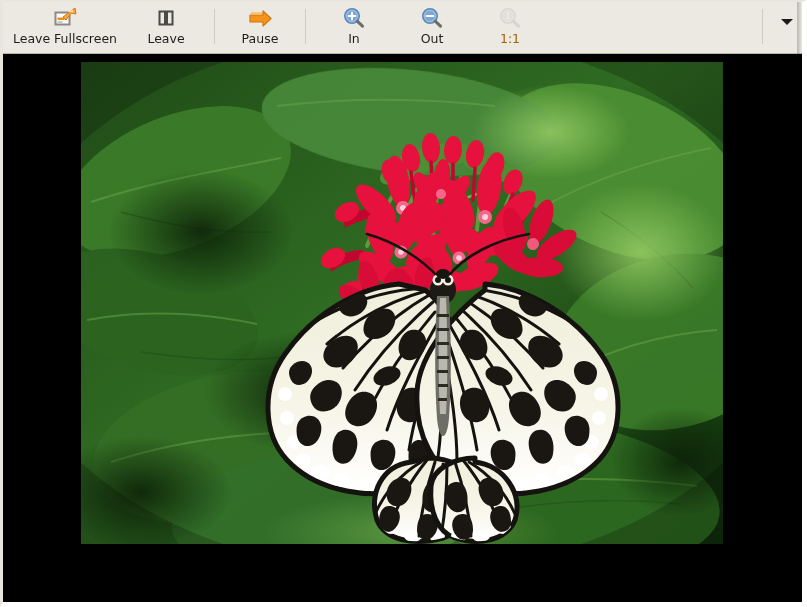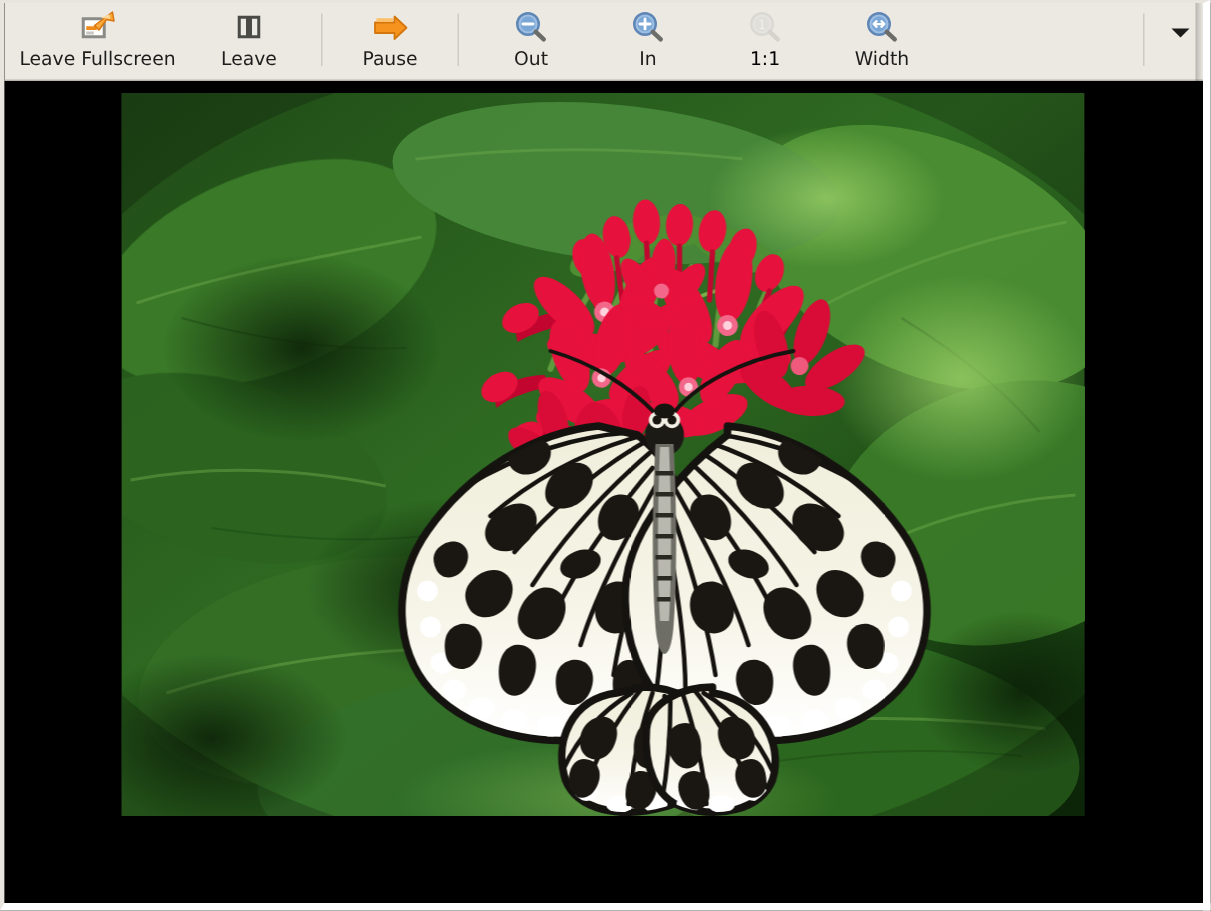--- a/index.html
+++ b/index.html
@@ -79,21 +79,21 @@
     align-items: center;
     justify-content: center;
   }
   .tb-label {
     margin-top: 3px;
     font-size: 12.5px;
     color: #1d1d1b;
     line-height: 14px;
     white-space: nowrap;
   }
-  .tb-button.disabled .tb-label { color: #000000; }
+  .tb-button.disabled .tb-label { color: #a16207; }
   .tb-sep {
     width: 1px;
     background: #cfcbc3;
     margin: 7px 9px 9px 9px;
     align-self: stretch;
   }
   .tb-spacer { flex: 1 1 auto; }
   #overflow-button {
     width: 30px;
     display: flex;
@@ -181,64 +181,52 @@
 
     <div class="tb-sep"></div>
 
     <div class="tb-group">
 
       <div class="tb-button">
         <div class="tb-icon">
           <svg width="24" height="22" viewBox="0 0 24 22">
             <circle cx="10" cy="9" r="7.2" fill="#9dbfe3" stroke="#5f86b5" stroke-width="1.6"></circle>
             <circle cx="10" cy="9" r="5" fill="#7ba7d7"></circle>
+            <path d="M10 5.6 L10 12.4 M6.6 9 L13.4 9" stroke="#ffffff" stroke-width="1.9" stroke-linecap="round"></path>
+            <path d="M15.2 14.2 L20.5 19.2" stroke="#6c6c68" stroke-width="3" stroke-linecap="round"></path>
+          </svg>
+        </div>
+        <div class="tb-label">In</div>
+      </div>
+
+      <div class="tb-button">
+        <div class="tb-icon">
+          <svg width="24" height="22" viewBox="0 0 24 22">
+            <circle cx="10" cy="9" r="7.2" fill="#9dbfe3" stroke="#5f86b5" stroke-width="1.6"></circle>
+            <circle cx="10" cy="9" r="5" fill="#7ba7d7"></circle>
             <path d="M6.6 9 L13.4 9" stroke="#ffffff" stroke-width="1.9" stroke-linecap="round"></path>
             <path d="M15.2 14.2 L20.5 19.2" stroke="#6c6c68" stroke-width="3" stroke-linecap="round"></path>
           </svg>
         </div>
         <div class="tb-label">Out</div>
-      </div>
-
-      <div class="tb-button">
-        <div class="tb-icon">
-          <svg width="24" height="22" viewBox="0 0 24 22">
-            <circle cx="10" cy="9" r="7.2" fill="#9dbfe3" stroke="#5f86b5" stroke-width="1.6"></circle>
-            <circle cx="10" cy="9" r="5" fill="#7ba7d7"></circle>
-            <path d="M10 5.6 L10 12.4 M6.6 9 L13.4 9" stroke="#ffffff" stroke-width="1.9" stroke-linecap="round"></path>
-            <path d="M15.2 14.2 L20.5 19.2" stroke="#6c6c68" stroke-width="3" stroke-linecap="round"></path>
-          </svg>
-        </div>
-        <div class="tb-label">In</div>
       </div>
 
       <div class="tb-button disabled">
         <div class="tb-icon">
           <svg width="24" height="22" viewBox="0 0 24 22" opacity="0.32">
             <circle cx="10" cy="9" r="7.2" fill="#dcdcda" stroke="#b5b5b1" stroke-width="1.6"></circle>
             <circle cx="10" cy="9" r="5" fill="#cdcdc9"></circle>
             <text x="10" y="12.4" font-family="DejaVu Sans, sans-serif" font-size="8.5" fill="#ffffff" text-anchor="middle">1</text>
             <path d="M15.2 14.2 L20.5 19.2" stroke="#a6a6a2" stroke-width="3" stroke-linecap="round"></path>
           </svg>
         </div>
         <div class="tb-label">1:1</div>
       </div>
 
 
-      <div class="tb-button">
-        <div class="tb-icon">
-          <svg width="24" height="22" viewBox="0 0 24 22">
-            <circle cx="10" cy="9" r="7.2" fill="#9dbfe3" stroke="#5f86b5" stroke-width="1.6"></circle>
-            <circle cx="10" cy="9" r="5" fill="#7ba7d7"></circle>
-            <path d="M6.4 9 L13.6 9 M6.4 9 L8.4 7.1 M6.4 9 L8.4 10.9
-                     M13.6 9 L11.6 7.1 M13.6 9 L11.6 10.9" stroke="#ffffff" stroke-width="1.5" fill="none" stroke-linecap="round" stroke-linejoin="round"></path>
-            <path d="M15.2 14.2 L20.5 19.2" stroke="#6c6c68" stroke-width="3" stroke-linecap="round"></path>
-          </svg>
-        </div>
-        <div class="tb-label">Width</div>
-      </div>
     </div>
 
     <div class="tb-spacer"></div>
     <div class="tb-sep"></div>
 
     <div id="overflow-button">
       <div class="caret-down"></div>
     </div>
   </div>
 

